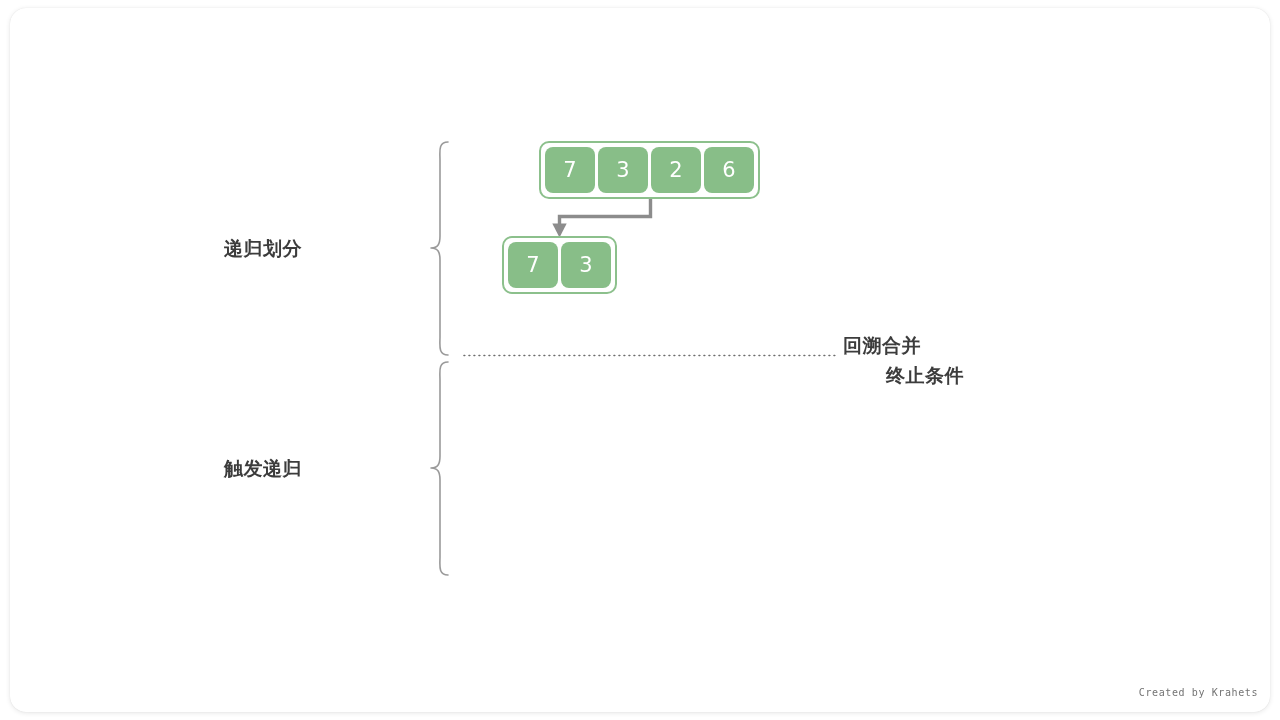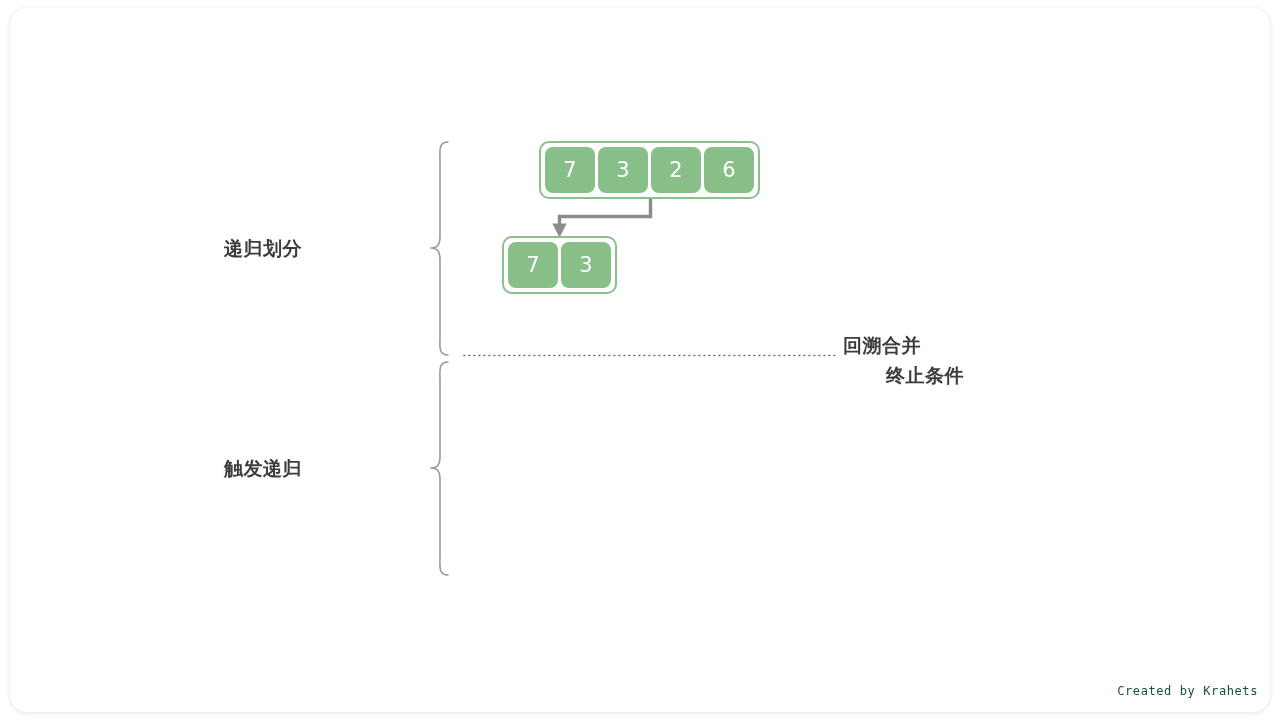--- a/index.html
+++ b/index.html
@@ -79,23 +79,23 @@
   }
   .note-label {
     font-size: 19px;
     line-height: 30px;
     text-align: left;
   }
   .watermark {
     position: absolute;
     right: 22px;
     bottom: 22px;
-    color: #14532d;
+    color: #737373;
     font-family: "DejaVu Sans Mono", "Liberation Mono", monospace;
-    font-size: 12px;
+    font-size: 10px;
     letter-spacing: 0.6px;
     user-select: none;
   }
 </style>
 </head>
 <body>
 
 <div id="stage">
 
   <div id="card"></div>

